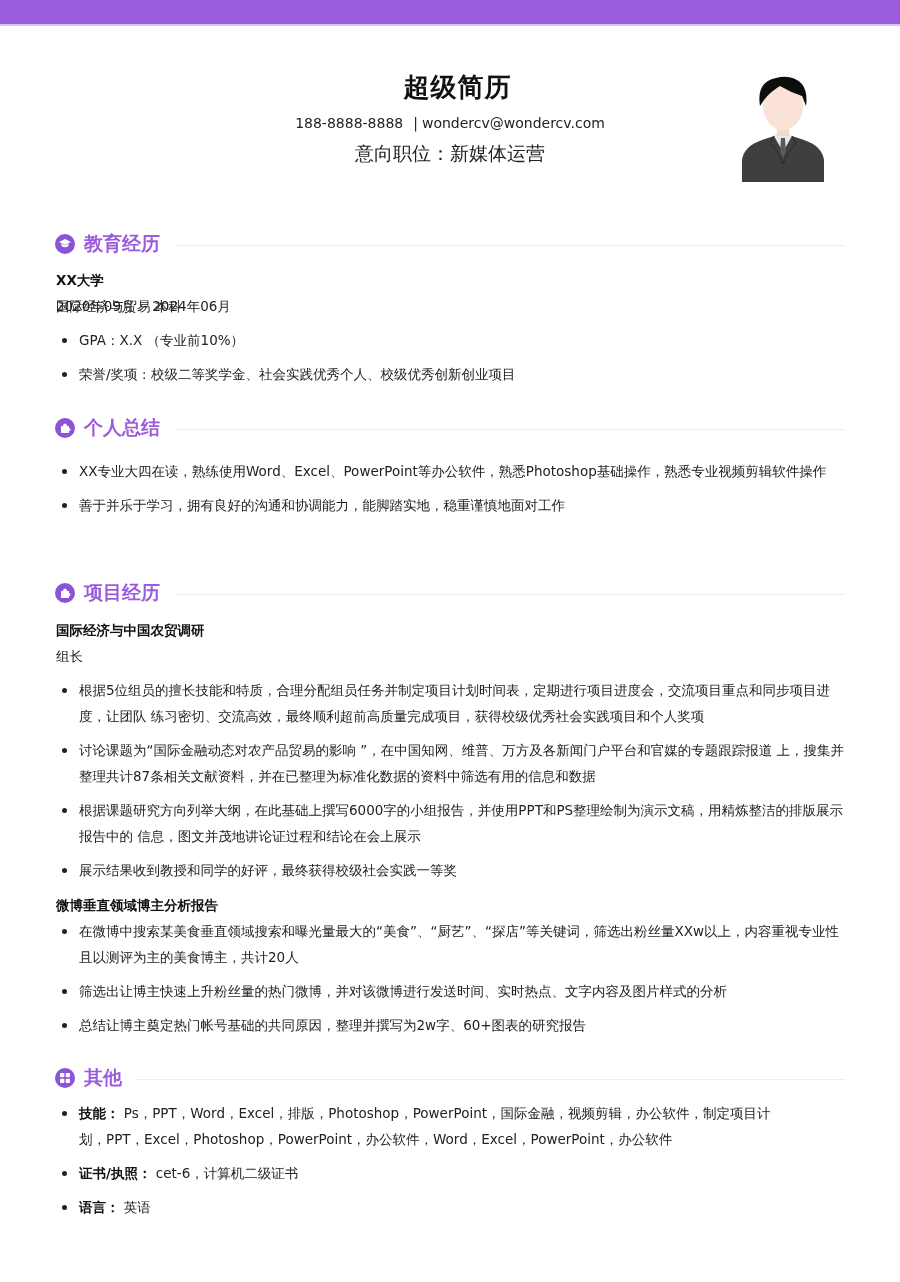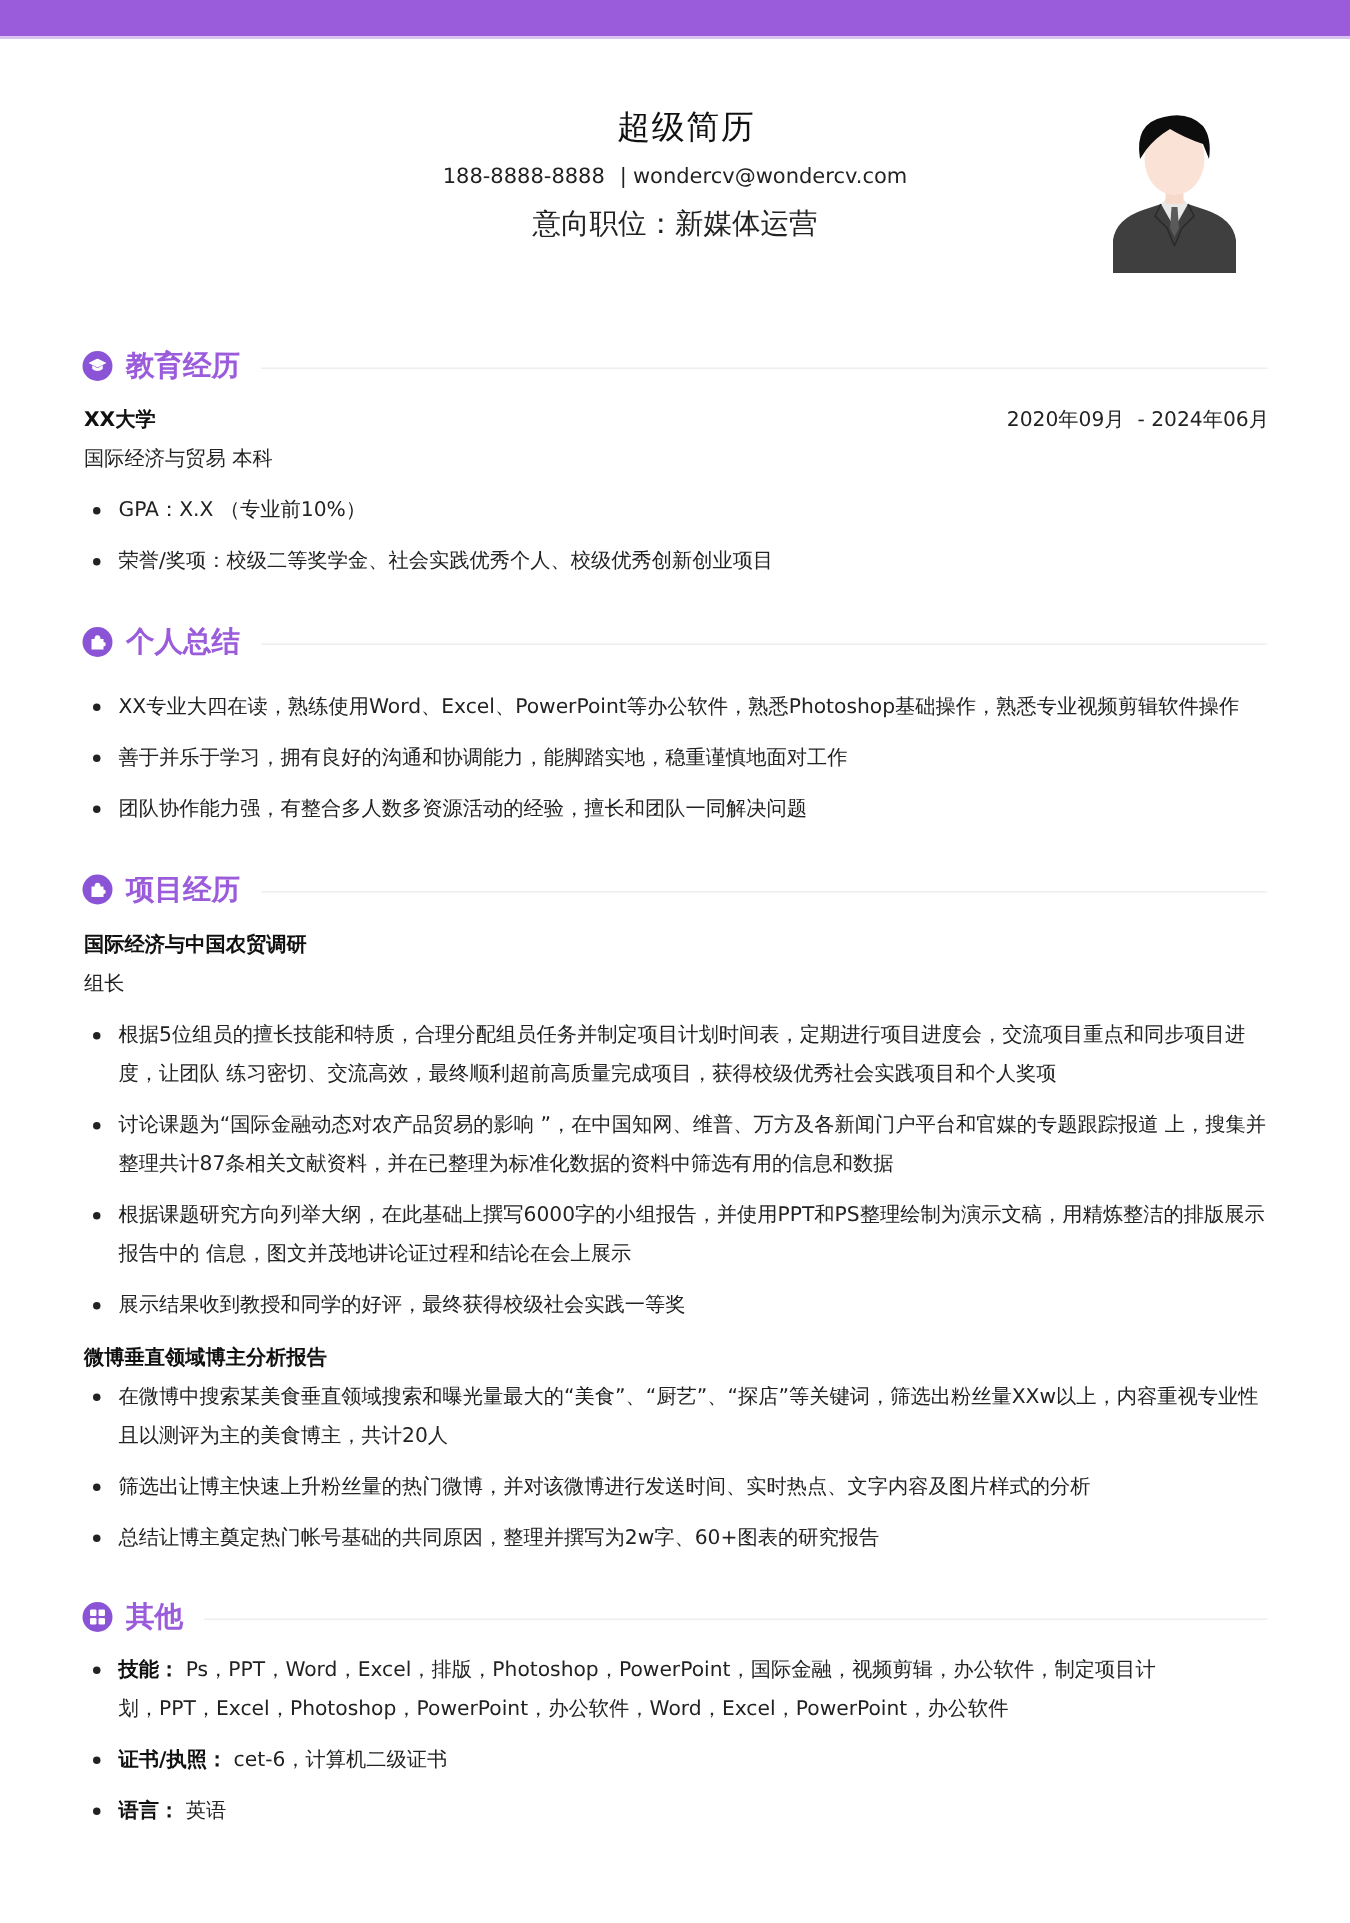--- a/index.html
+++ b/index.html
@@ -2,34 +2,34 @@
 <html><head>
 <meta charset="utf-8">
 <style>
   * { margin: 0; padding: 0; box-sizing: border-box; }
   html, body { width: 900px; height: 1282px; background: #ffffff; overflow: hidden; }
   body { font-family: "DejaVu Sans", "Liberation Sans", sans-serif; color: #222; position: relative; }
   .topbar { position: absolute; left: 0; top: 0; width: 900px; height: 24px; background: #9b5cdc; }
   .topbar-edge { position: absolute; left: 0; top: 24px; width: 900px; height: 2px; background: #d9c3f1; }
 
   .header { position: absolute; left: 0; top: 70px; width: 900px; text-align: center; }
-  .name { font-size: 22px; font-weight: normal; color: #111; letter-spacing: 1px; padding-left: 15px; }
+  .name { font-size: 26px; font-weight: bold; color: #111; letter-spacing: 1px; padding-left: 15px; }
   .contact { margin-top: 10px; font-size: 14px; color: #222; }
   .contact .sep { margin: 0 4px 0 10px; }
   .intent { margin-top: 10px; font-size: 19px; color: #222; }
 
   .avatar { position: absolute; left: 740px; top: 72px; width: 86px; height: 112px; }
 
   .section-title { position: absolute; left: 55px; display: flex; align-items: center; width: 790px; }
   .section-icon { width: 20px; height: 20px; border-radius: 50%; background: #8b54d6; display: flex; align-items: center; justify-content: center; flex-shrink: 0; }
   .section-label { margin-left: 9px; font-size: 19px; font-weight: bold; color: #9b5cdc; white-space: nowrap; }
   .section-line { flex: 1; height: 1px; background: #eeeeee; margin-left: 14px; margin-top: 2px; }
 
   .block { position: absolute; left: 56px; width: 790px; font-size: 13.5px; color: #222; }
-  .row { display: flex; justify-content: space-between; align-items: baseline; }
+  .row { display: flex; justify-content: space-between; align-items: baseline; flex-direction: column; }
   .bold { font-weight: bold; color: #111; }
   .line { height: 26px; line-height: 26px; }
 
   ul.items { list-style: none; }
   ul.items li { position: relative; padding-left: 23px; line-height: 26px; }
   ul.items li::before { content: ""; position: absolute; left: 6px; top: 11px; width: 5px; height: 5px; border-radius: 50%; background: #222; }
   .gap li + li { margin-top: 8px; }
 </style>
 </head>
 <body>
@@ -86,21 +86,20 @@
       </svg>
   </div>
   <div class="section-label">个人总结</div>
   <div class="section-line"></div>
 </div>
 
 <div class="block" style="top:458px;">
   <ul class="items gap">
     <li>XX专业大四在读，熟练使用Word、Excel、PowerPoint等办公软件，熟悉Photoshop基础操作，熟悉专业视频剪辑软件操作</li>
     <li>善于并乐于学习，拥有良好的沟通和协调能力，能脚踏实地，稳重谨慎地面对工作</li>
-    <li>团队协作能力强，有整合多人数多资源活动的经验，擅长和团队一同解决问题</li>
   </ul>
 </div>
 
 <div class="section-title" style="top:580px;">
   <div class="section-icon">
     <svg width="12" height="12" viewBox="0 0 12 12">
         <path d="M2 4 L4 4 Q4 1.5 6 1.5 Q8 1.5 8 4 L10 4 L10 6 Q11.5 6 11.5 7.5 Q11.5 9 10 9 L10 11 L2 11 Z" fill="#fff"></path>
       </svg>
   </div>
   <div class="section-label">项目经历</div>

